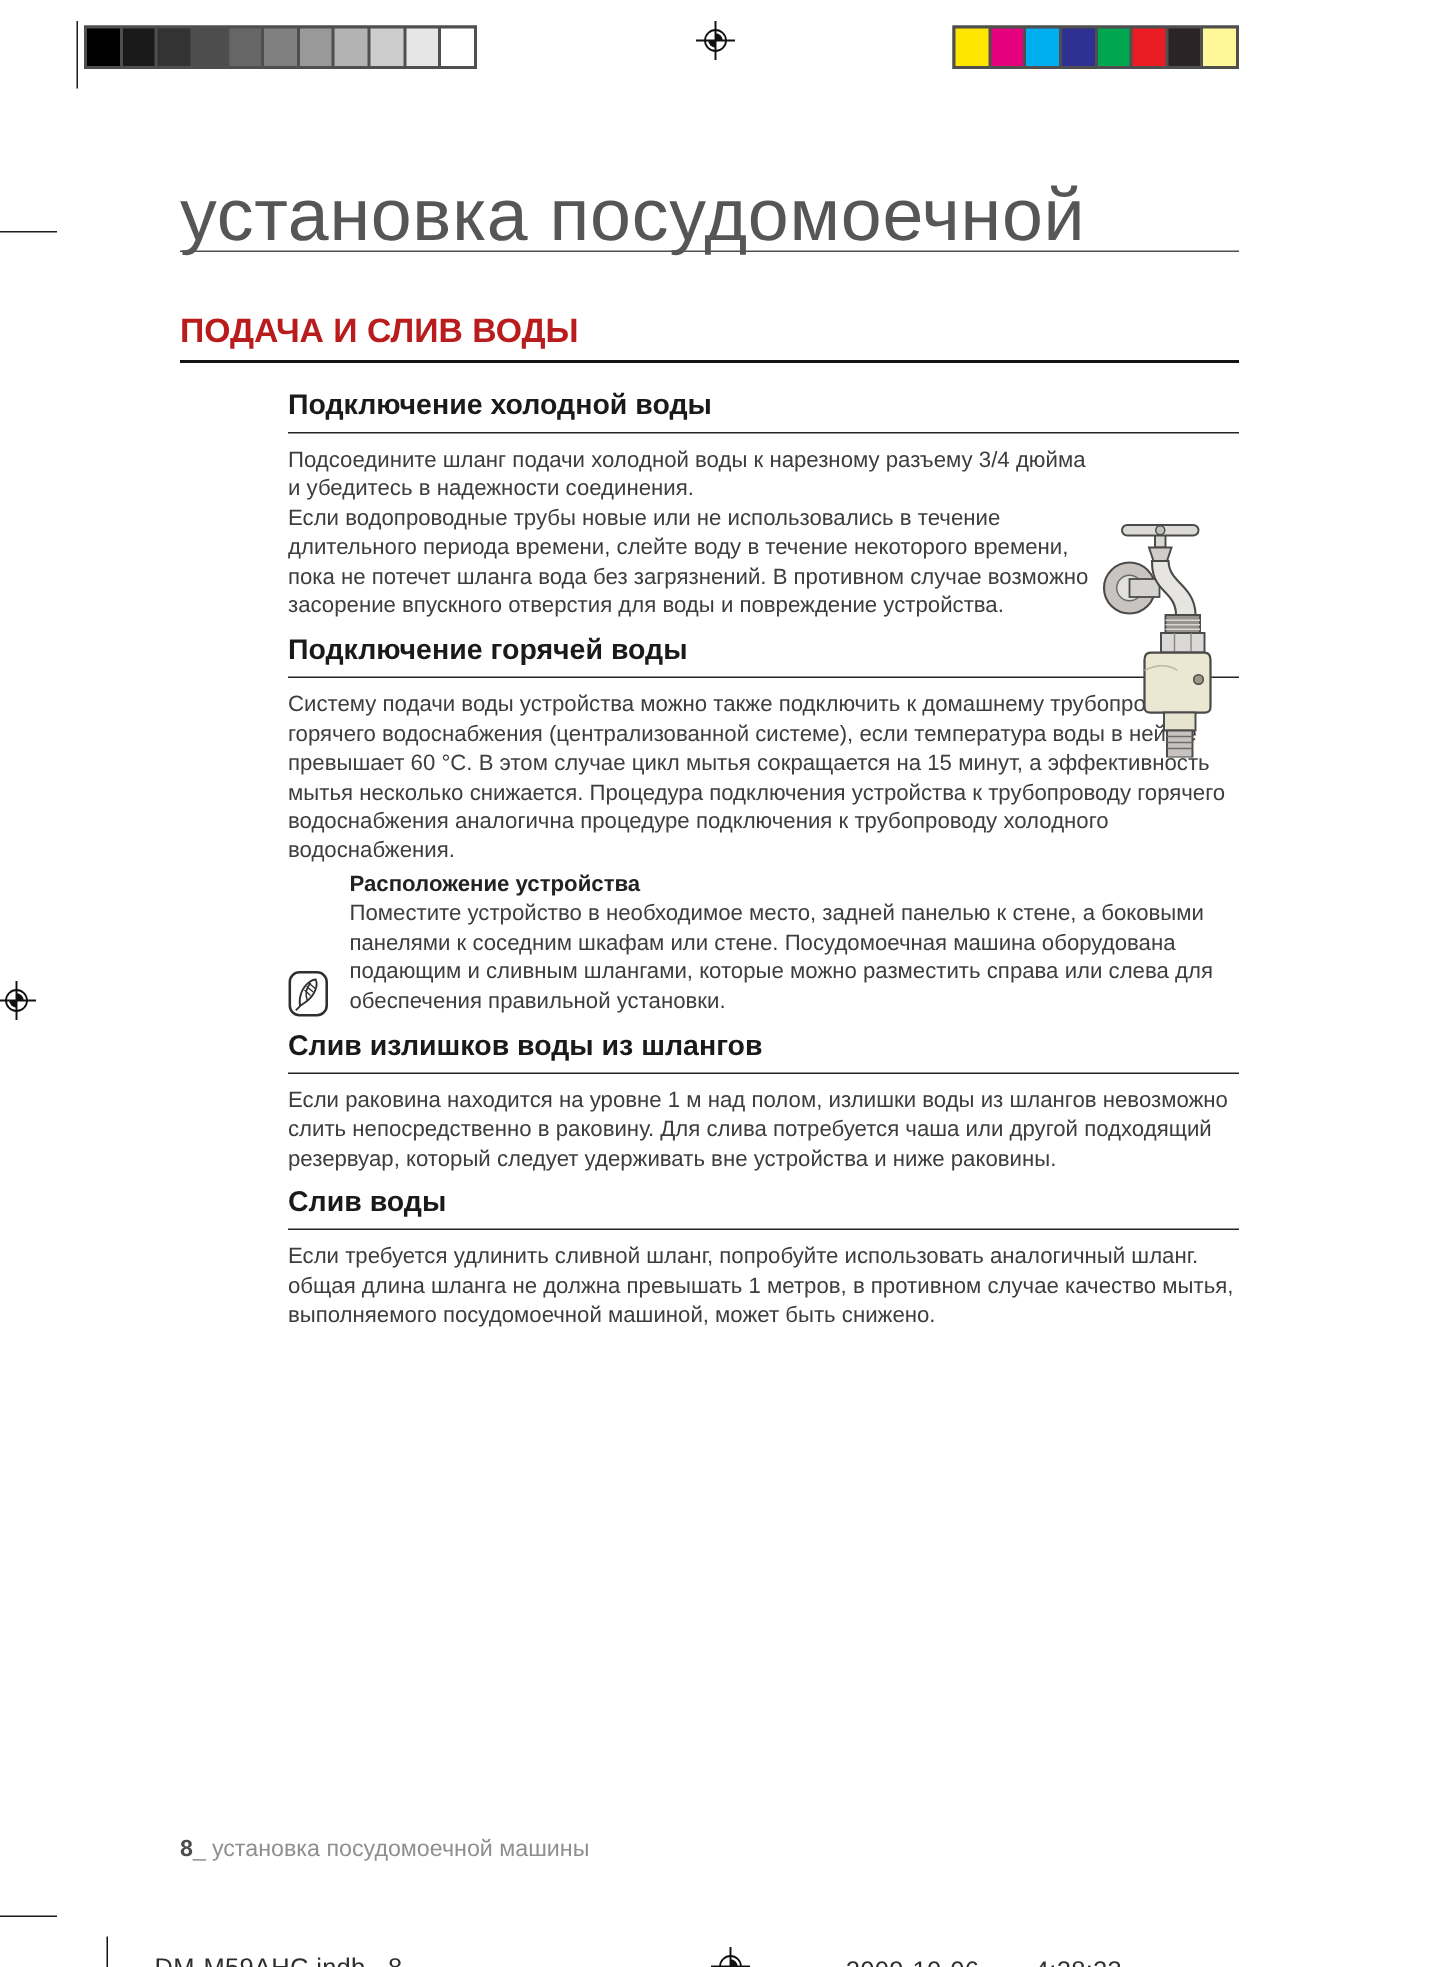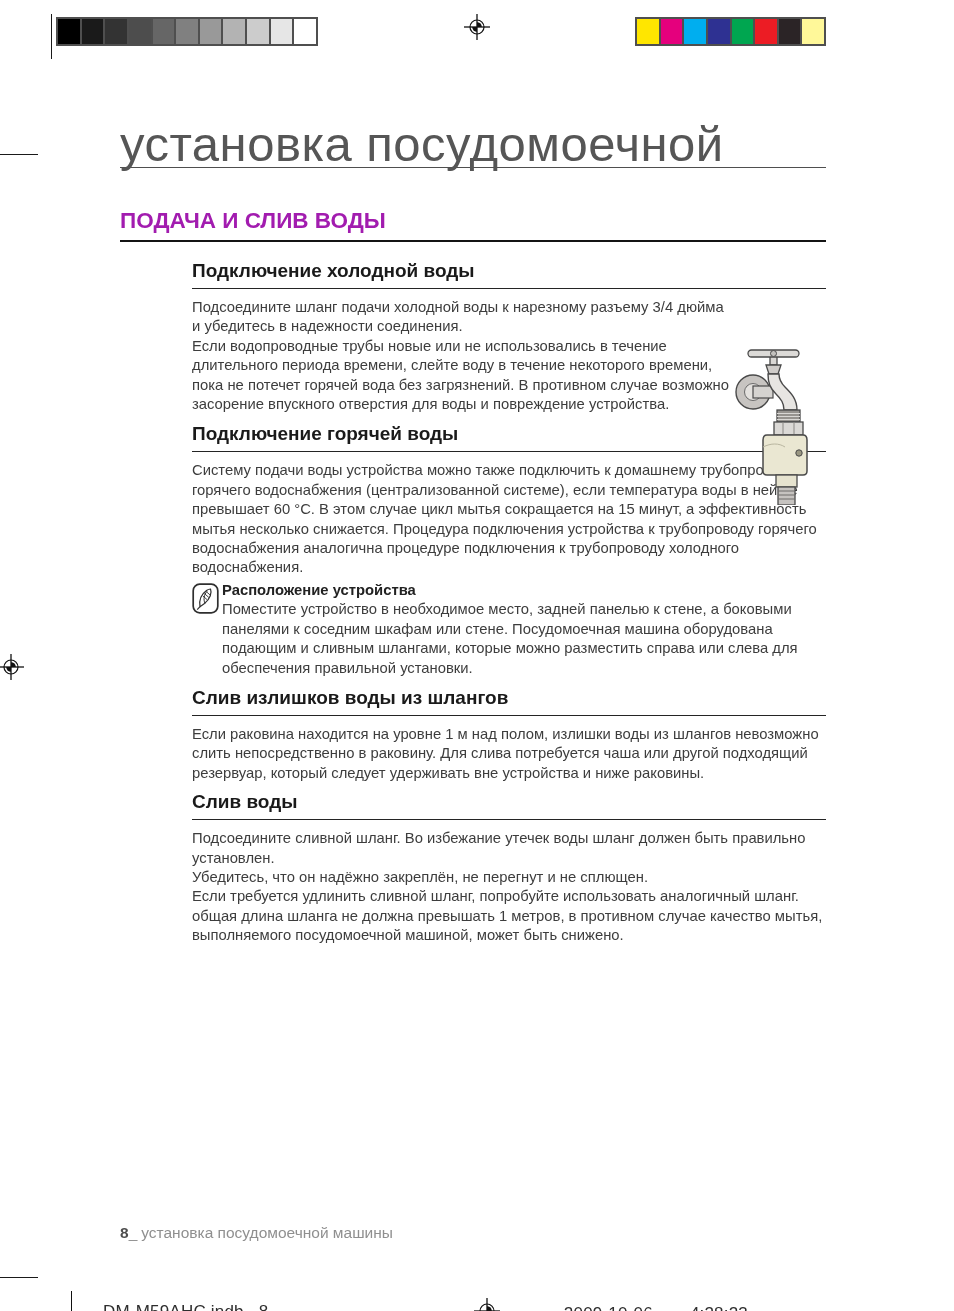--- a/index.html
+++ b/index.html
@@ -26,32 +26,32 @@
   .crop.h { height:1px; }
 
   
   .content { position:absolute; left:120px; top:102px; width:708px; color:#3d3d3d; }
 
   .page-title { font-weight:200; font-size:49px; line-height:57px;
                 color:#565656; letter-spacing:0.5px; }
   .title-rule { border-top:1.5px solid #4f4f4f; margin-top:-6px; }
 
   .section-heading { margin-top:40px; font-size:22.5px; line-height:26px; font-weight:bold;
-                     color:#a21caf; padding-bottom:6px; border-bottom:2.2px solid #141414; }
+                     color:#b91c1c; padding-bottom:6px; border-bottom:2.2px solid #141414; }
 
   .subs { margin-left:72px; }
   .sub-heading { font-size:19px; line-height:23px; font-weight:bold; color:#1a1a1a;
                  padding-bottom:6px; border-bottom:1.5px solid #242424; margin-bottom:9px; }
   .sub-heading.first { margin-top:17px; }
   .mt8 { margin-top:8px; } .mt7 { margin-top:7px; } .mt9 { margin-top:9px; }
 
   .body-text { font-size:14.8px; line-height:19.4px; color:#3d3d3d; }
   .cold-text { width:540px; }
 
-  .note { display:flex; gap:3px; margin-top:3px; }
+  .note { display:flex; gap:14px; margin-top:3px;align-items:flex-end; }
   .note-icon { flex:0 0 27px; margin-top:2px; }
   .note-title { font-weight:bold; color:#222; }
 
   
   .faucet { position:absolute; left:733px; top:333px; }
 
   
   .page-footer { position:absolute; left:120px; top:1210px; font-size:15.5px; }
   .pf-num  { font-weight:bold; color:#4d4d4d; }
   .pf-sep  { color:#8f8f8f; margin-right:4px; }
@@ -138,21 +138,21 @@
       <span>установка посудомоечной</span><br>
     </h1>
     <div class="title-rule"></div>
 
     <h2 class="section-heading">ПОДАЧА И СЛИВ ВОДЫ</h2>
 
     <div class="subs">
       <h3 class="sub-heading first">Подключение холодной воды</h3>
       <div class="body-text cold-text">
         <p>Подсоедините шланг подачи холодной воды к нарезному разъему 3/4 дюйма и убедитесь в надежности соединения.</p>
-        <p>Если водопроводные трубы новые или не использовались в течение длительного периода времени, слейте воду в течение некоторого времени, пока не потечет горячей вода без загрязнений. В противном случае возможно засорение впускного отверстия для воды и повреждение устройства.</p>
+        <p>Если водопроводные трубы новые или не использовались в течение длительного периода времени, слейте воду в течение некоторого времени, пока не потечет шланга вода без загрязнений. В противном случае возможно засорение впускного отверстия для воды и повреждение устройства.</p>
       </div>
 
       <h3 class="sub-heading mt8">Подключение горячей воды</h3>
       <p class="body-text">Систему подачи воды устройства можно также подключить к домашнему трубопроводу горячего водоснабжения (централизованной системе), если температура воды в ней не превышает 60 °C. В этом случае цикл мытья сокращается на 15 минут, а эффективность мытья несколько снижается. Процедура подключения устройства к трубопроводу горячего водоснабжения аналогична процедуре подключения к трубопроводу холодного водоснабжения.</p>
 
       <div class="note">
         <svg class="note-icon" viewBox="0 0 27 31" width="27" height="31">
           <rect x="1.2" y="1.2" width="24.6" height="28.6" rx="6.5" fill="#fff" stroke="#2f2f2f" stroke-width="1.7"></rect>
           <path d="M18.5,6 C20.2,10 18,16 12.5,20.5 L8,23.7 C7,18 9,11.5 14.5,7.5 C15.8,6.6 17.3,6 18.5,6 Z" fill="#fff" stroke="#2f2f2f" stroke-width="1.2"></path>
           <path d="M13,20.4 C11.2,16.4 12,11.2 15.2,8.4" fill="none" stroke="#2f2f2f" stroke-width="1"></path>
@@ -162,24 +162,20 @@
         <div class="body-text">
           <div class="note-title">Расположение устройства</div>
           <div>Поместите устройство в необходимое место, задней панелью к стене, а боковыми панелями к соседним шкафам или стене. Посудомоечная машина оборудована подающим и сливным шлангами, которые можно разместить справа или слева для обеспечения правильной установки.</div>
         </div>
       </div>
 
       <h3 class="sub-heading mt8">Слив излишков воды из шлангов</h3>
       <p class="body-text">Если раковина находится на уровне 1 м над полом, излишки воды из шлангов невозможно слить непосредственно в раковину. Для слива потребуется чаша или другой подходящий резервуар, который следует удерживать вне устройства и ниже раковины.</p>
 
       <h3 class="sub-heading mt7">Слив воды</h3>
-      <div class="body-text">
-        <p>Подсоедините сливной шланг. Во избежание утечек воды шланг должен быть правильно установлен.</p>
-        <p>Убедитесь, что он надёжно закреплён, не перегнут и не сплющен.</p>
-      </div>
 
       <p class="body-text">Если требуется удлинить сливной шланг, попробуйте использовать аналогичный шланг. общая длина шланга не должна превышать 1 метров, в противном случае качество мытья, выполняемого посудомоечной машиной, может быть снижено.</p>
     </div>
   </div>
 
   <svg class="faucet" width="82" height="158" viewBox="0 0 82 158">
 
     <g>
       <rect x="37" y="8" width="7" height="10" fill="#d9d7d4" stroke="#4a4a4a" stroke-width="1.3"></rect>
       <rect x="15" y="3" width="51" height="7" rx="3.5" fill="#dcdad7" stroke="#4a4a4a" stroke-width="1.3"></rect>

